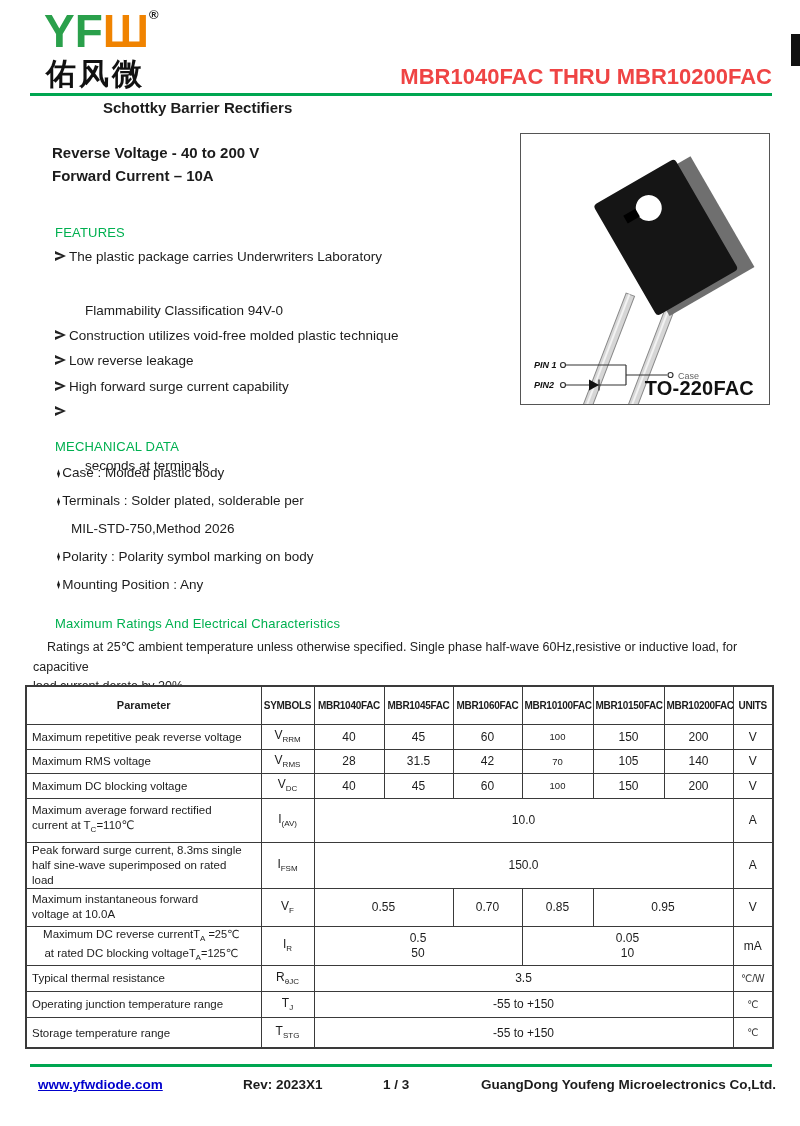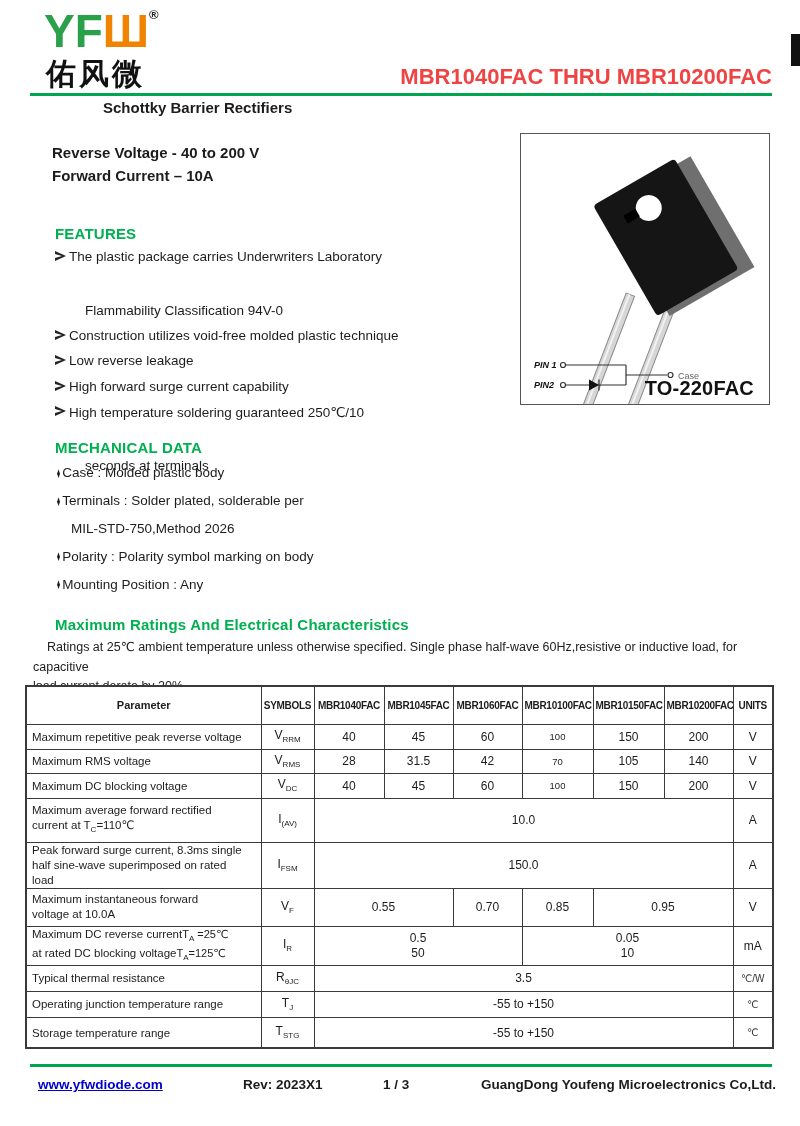--- a/index.html
+++ b/index.html
@@ -14,21 +14,21 @@
   .logo .reg { font-size:13px; vertical-align:28px; color:#222; font-weight:bold; }
   .logo-cn { position:absolute; left:46px; top:54px; font-weight:bold; font-size:30px; letter-spacing:3px; color:#111; }
   .doc-title { position:absolute; right:28px; top:64px; font-weight:bold; font-size:22px; color:#ef4444; }
   .rule-top { position:absolute; left:30px; top:93px; width:742px; height:3px; background:#00a651; }
   .edge-mark { position:absolute; right:0; top:34px; width:9px; height:32px; background:#111; }
   .tagline { position:absolute; left:55px; top:99px; font-weight:bold; font-size:15px;margin-left:48px; }
 
   .spec1 { position:absolute; left:52px; top:144px; font-weight:bold; font-size:15px; }
   .spec2 { position:absolute; left:52px; top:167px; font-weight:bold; font-size:15px; }
 
-  .sec-heading { position:absolute; font-weight:bold; font-size:15px; color:#00b050; letter-spacing:.2px; }
+  .sec-heading { position:absolute; font-weight:normal; font-size:13px; color:#00b050; letter-spacing:.2px; }
   .features-heading { left:55px; top:225px; }
   .mech-heading { left:55px; top:439px; }
   .ratings-heading { left:55px; top:616px; }
 
   .features-list { position:absolute; left:55px; top:244px; width:450px; font-size:13.5px; }
   .feat-line { height:25.4px; display:flex; align-items:center; }
   .feat-line.cont { padding-left:30px;margin-top:28px; }
   .arrow { position:relative; display:inline-block; width:14px; height:13px; flex:0 0 14px; }
   .arrow::before { content:""; position:absolute; left:0; top:1px; border-left:11px solid #222;
                    border-top:5.5px solid transparent; border-bottom:5.5px solid transparent; }
@@ -51,21 +51,21 @@
   
   .tbl-wrap { position:absolute; left:25px; top:685px; }
   table { border-collapse:collapse; table-layout:fixed; width:747px; background:#fff; border:2px solid #3a3a3a; }
   td, th { border:1.5px solid #3a3a3a; text-align:center; vertical-align:middle; padding:0 2px; font-size:12px; color:#1c1c1c; }
   th { font-size:10px; font-weight:bold; letter-spacing:-0.3px; overflow:hidden; }
   th.th-param { font-size:11px; letter-spacing:0; }
   td.param { text-align:left; padding-left:5px; font-size:11.5px; }
   td.small-val { font-size:9.5px; }
   td.unit-sm { font-size:10px; color:#333; }
   sub { font-size:8px; }
-  .param-split { display:flex; justify-content:flex-start; padding-right:8px; line-height:15px; }
+  .param-split { display:flex; justify-content:center; padding-right:8px; line-height:15px; }
   .cond { font-size:11px; }
   .two-line { line-height:15px; }
 
   
   .rule-bottom { position:absolute; left:30px; top:1064px; width:742px; height:3px; background:#00a651; }
   .footer-link { position:absolute; left:38px; top:1077px; font-size:13.5px; font-weight:bold; color:#0000cc; text-decoration:underline; cursor:pointer; }
   .footer-rev { position:absolute; left:243px; top:1077px; font-size:13.5px; font-weight:bold; }
   .footer-page { position:absolute; left:383px; top:1077px; font-size:13.5px; font-weight:bold; }
   .footer-company { position:absolute; right:24px; top:1077px; font-size:13.5px; font-weight:bold; }
 </style>
@@ -100,21 +100,20 @@
     <div class="feat-line">
         <span class="arrow"></span>
         <span>Low reverse leakage</span>
       </div>
     <div class="feat-line">
         <span class="arrow"></span>
         <span>High forward surge current capability</span>
       </div>
     <div class="feat-line">
         <span class="arrow"></span>
-        <span>High temperature soldering guaranteed 250℃/10</span>
       </div>
     <div class="feat-line cont">
         <span>seconds at terminals</span>
       </div>
   </div>
 
   <div class="pkg-box">
     <svg width="248" height="270" viewBox="0 0 248 270">
 
       <g transform="rotate(21 106 168)">

